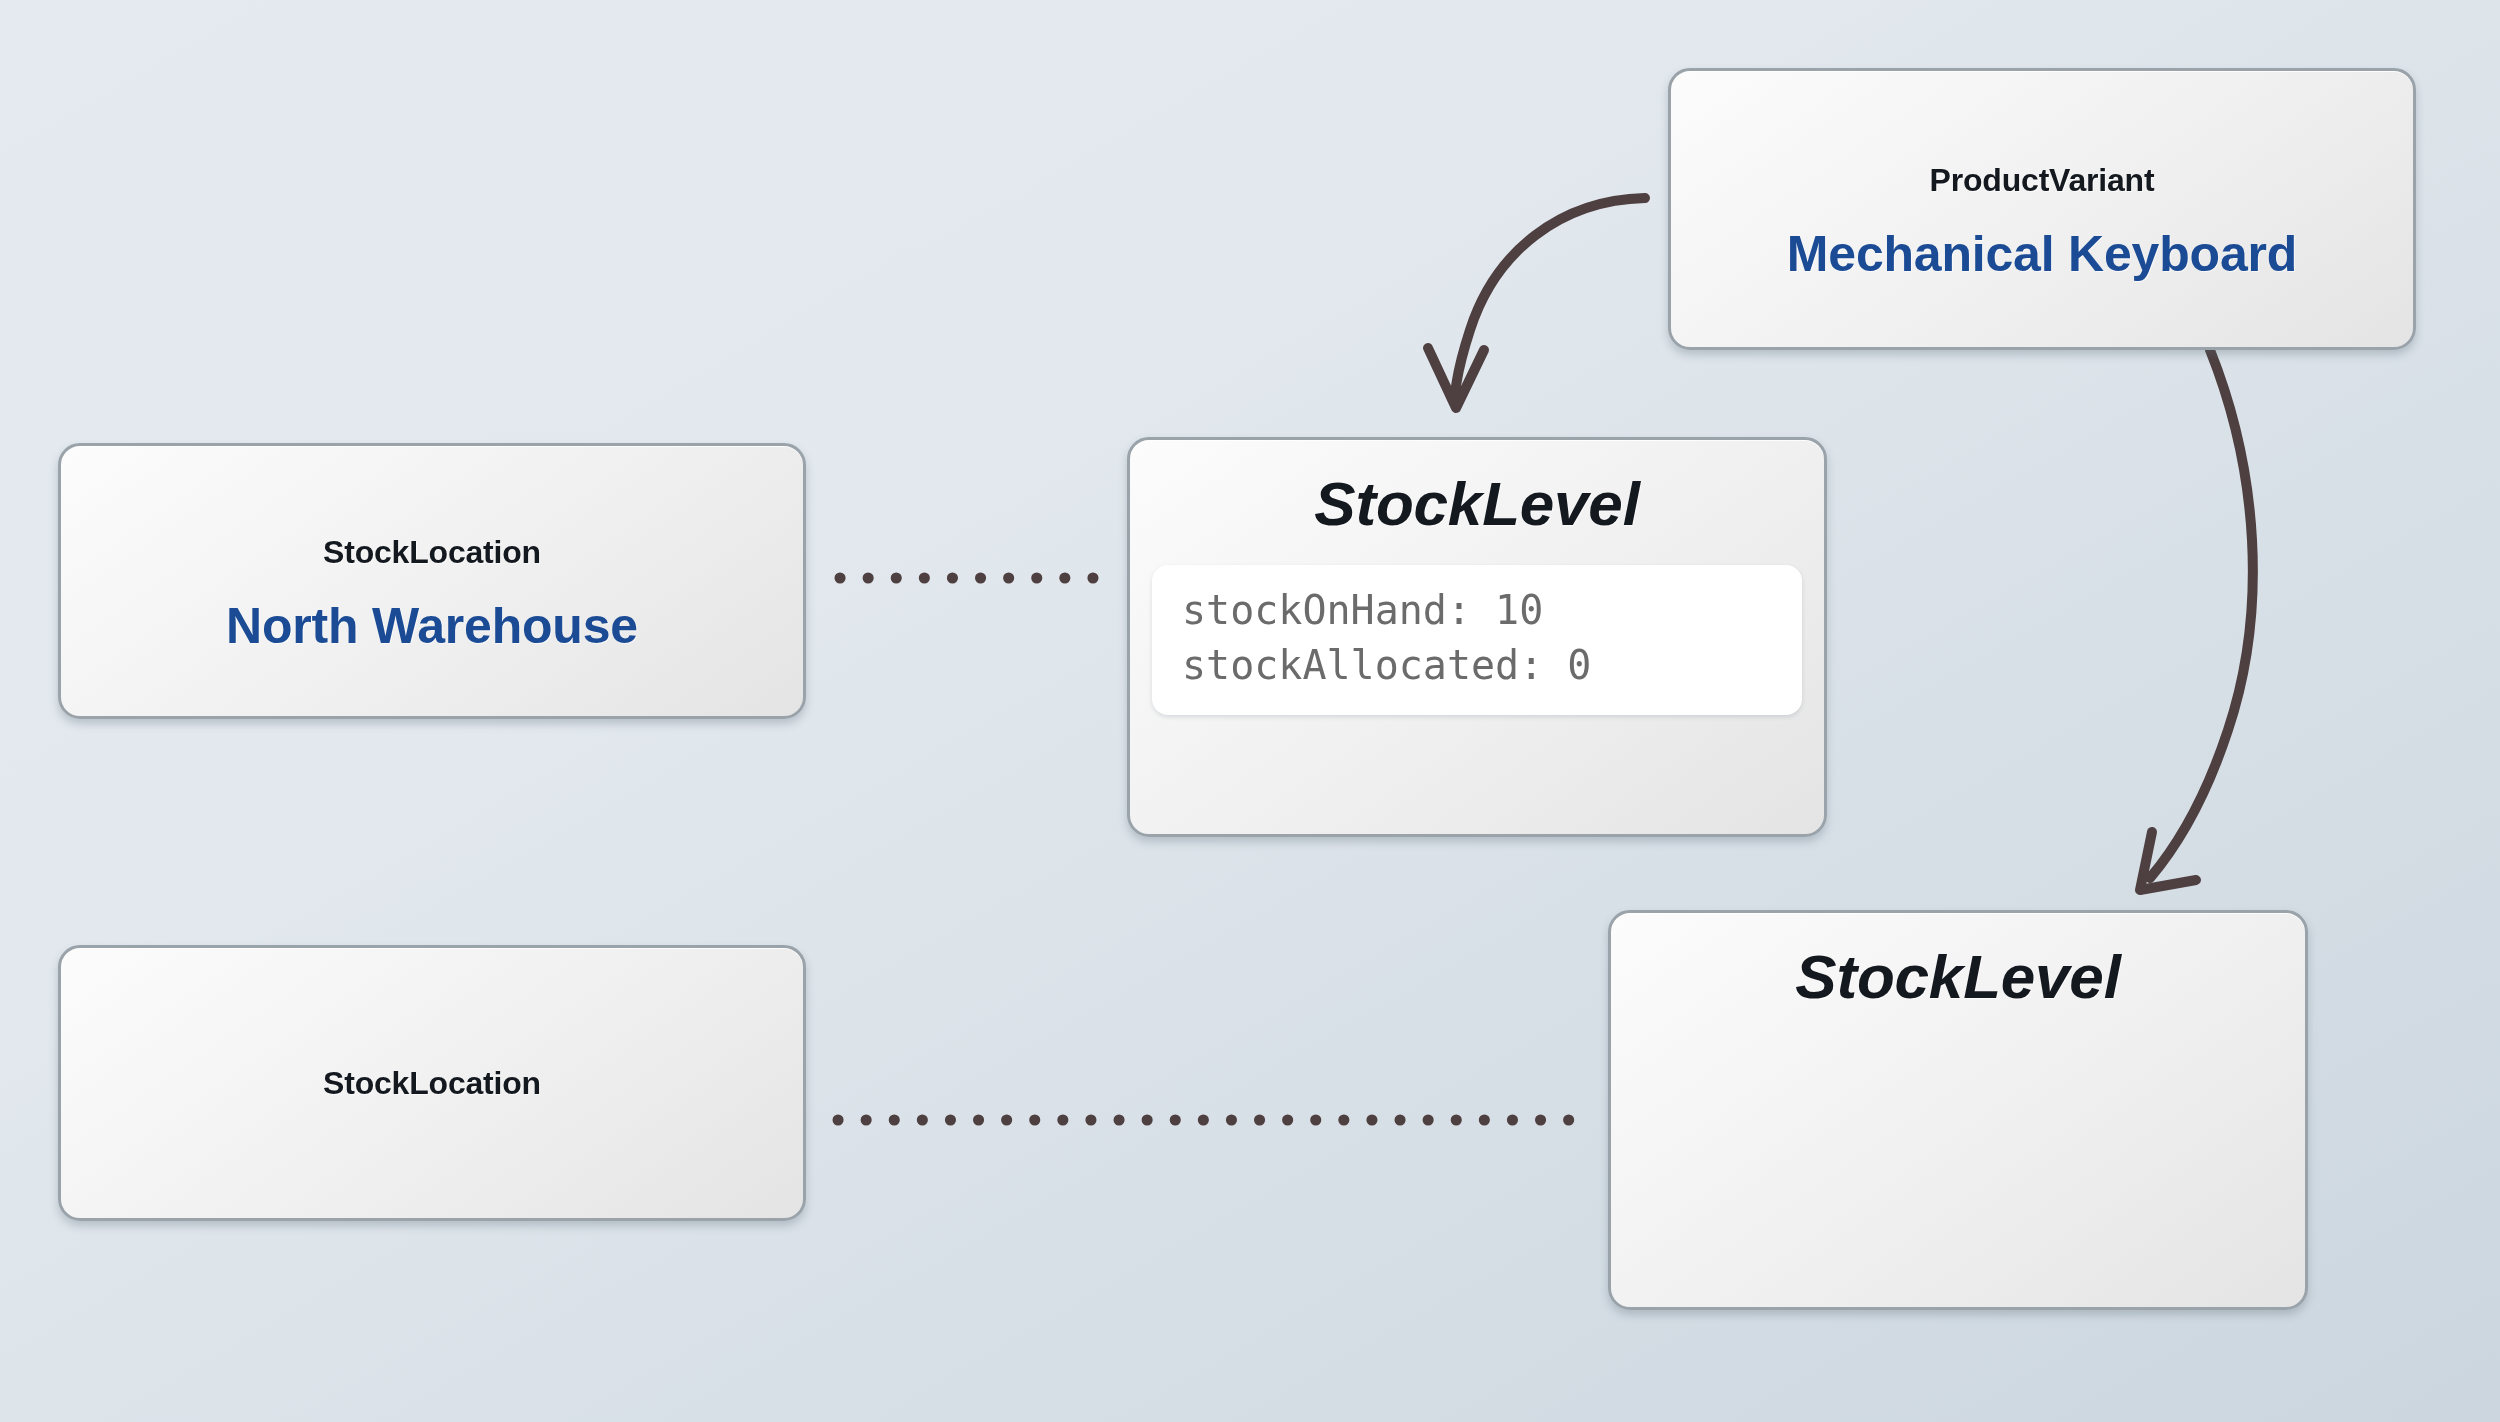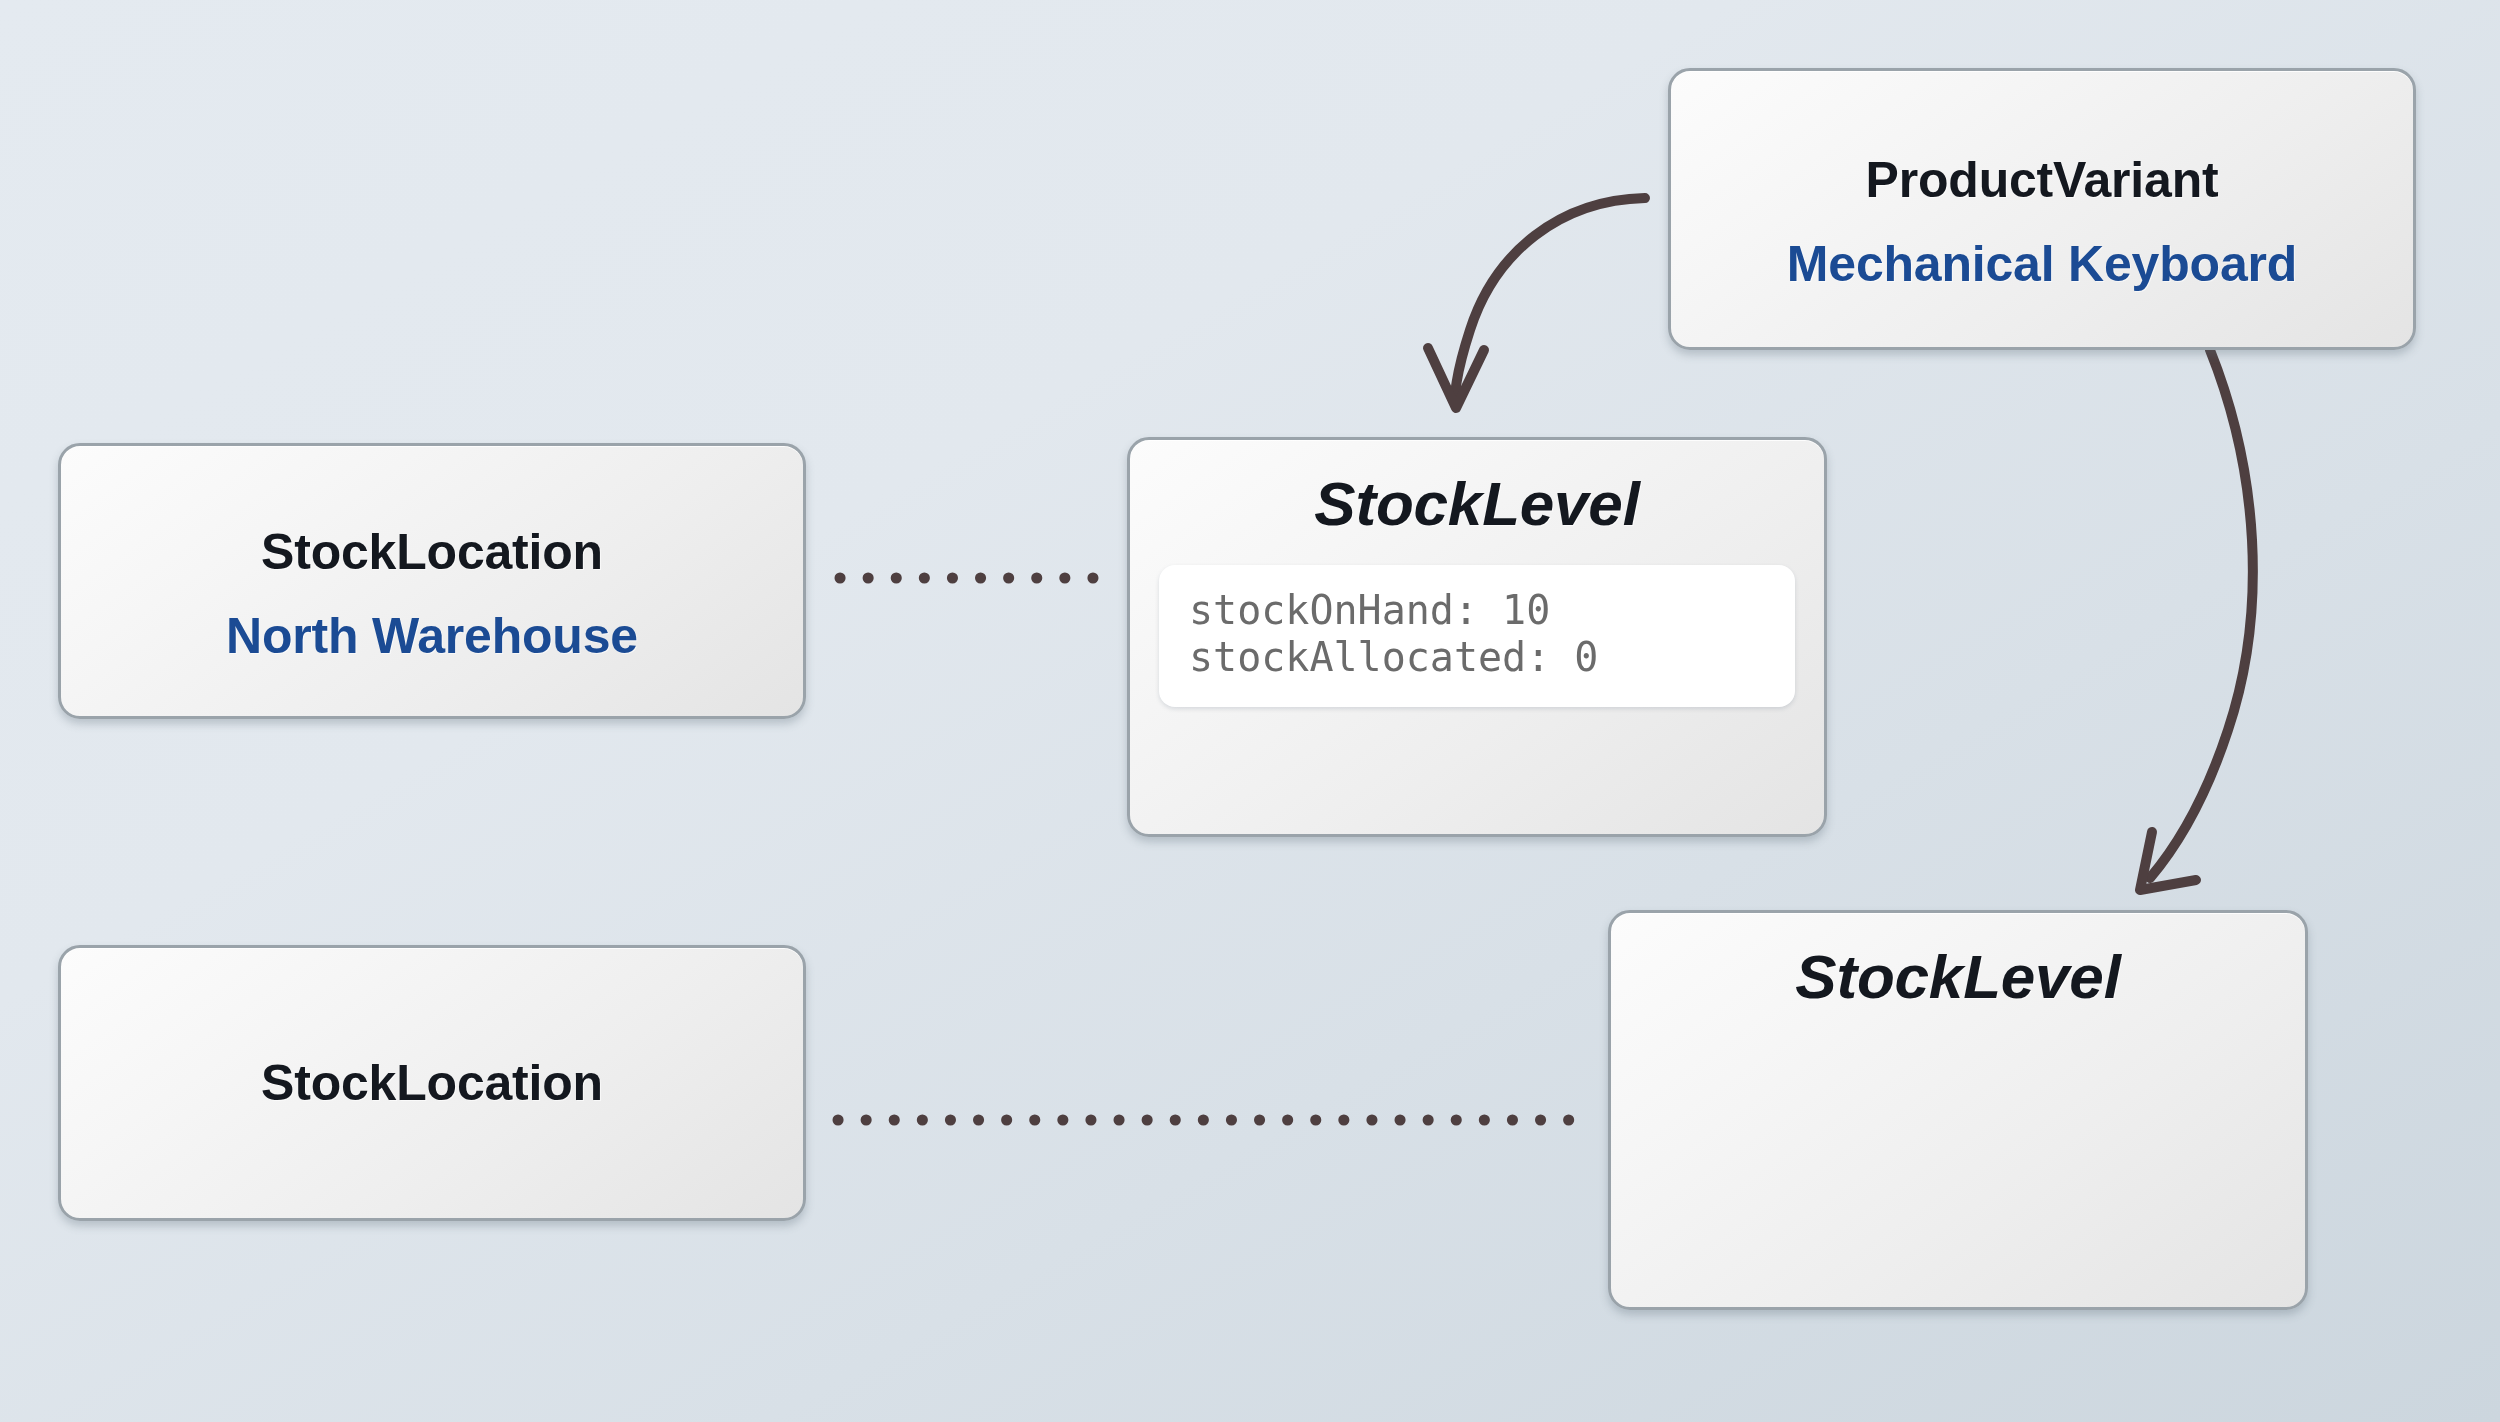--- a/index.html
+++ b/index.html
@@ -44,21 +44,21 @@
 
   .node-subtitle {
     font-weight: bold;
     color: #1b4b94;
     text-shadow: 1px 1px 0 rgba(255,255,255,0.6);
     letter-spacing: -0.2px;
     white-space: nowrap;
   }
 
   
-  .entity .node-title { font-size: 50px; margin-top: 26px; }
+  .entity .node-title { font-size: 32px; margin-top: 26px; }
   .entity .node-subtitle { font-size: 50px; }
 
   #node-product-variant {
     left: 1668px;
     top: 68px;
     width: 748px;
     height: 282px;
   }
   #node-product-variant .node-title { margin-bottom: 26px; }
 
@@ -82,24 +82,25 @@
   .stocklevel {
     justify-content: flex-start;
     padding-top: 28px;
   }
   .stocklevel .node-title { font-size: 62px; font-style: italic; }
 
   .attr-box {
     background: #ffffff;
     border-radius: 16px;
     box-shadow: 0 2px 4px rgba(110,125,140,0.22);
-    padding: 22px 16px 26px 30px;
+    padding: 22px 30px 26px 30px;
     margin-top: 26px;
     display: flex;
     flex-direction: column;
+    gap: 8px;
   }
 
   .attr-line {
     font-family: "DejaVu Sans Mono", "Liberation Mono", monospace;
     font-size: 40px;
     color: #6b6b6b;
     white-space: pre;
     line-height: 1.18;
   }
 

